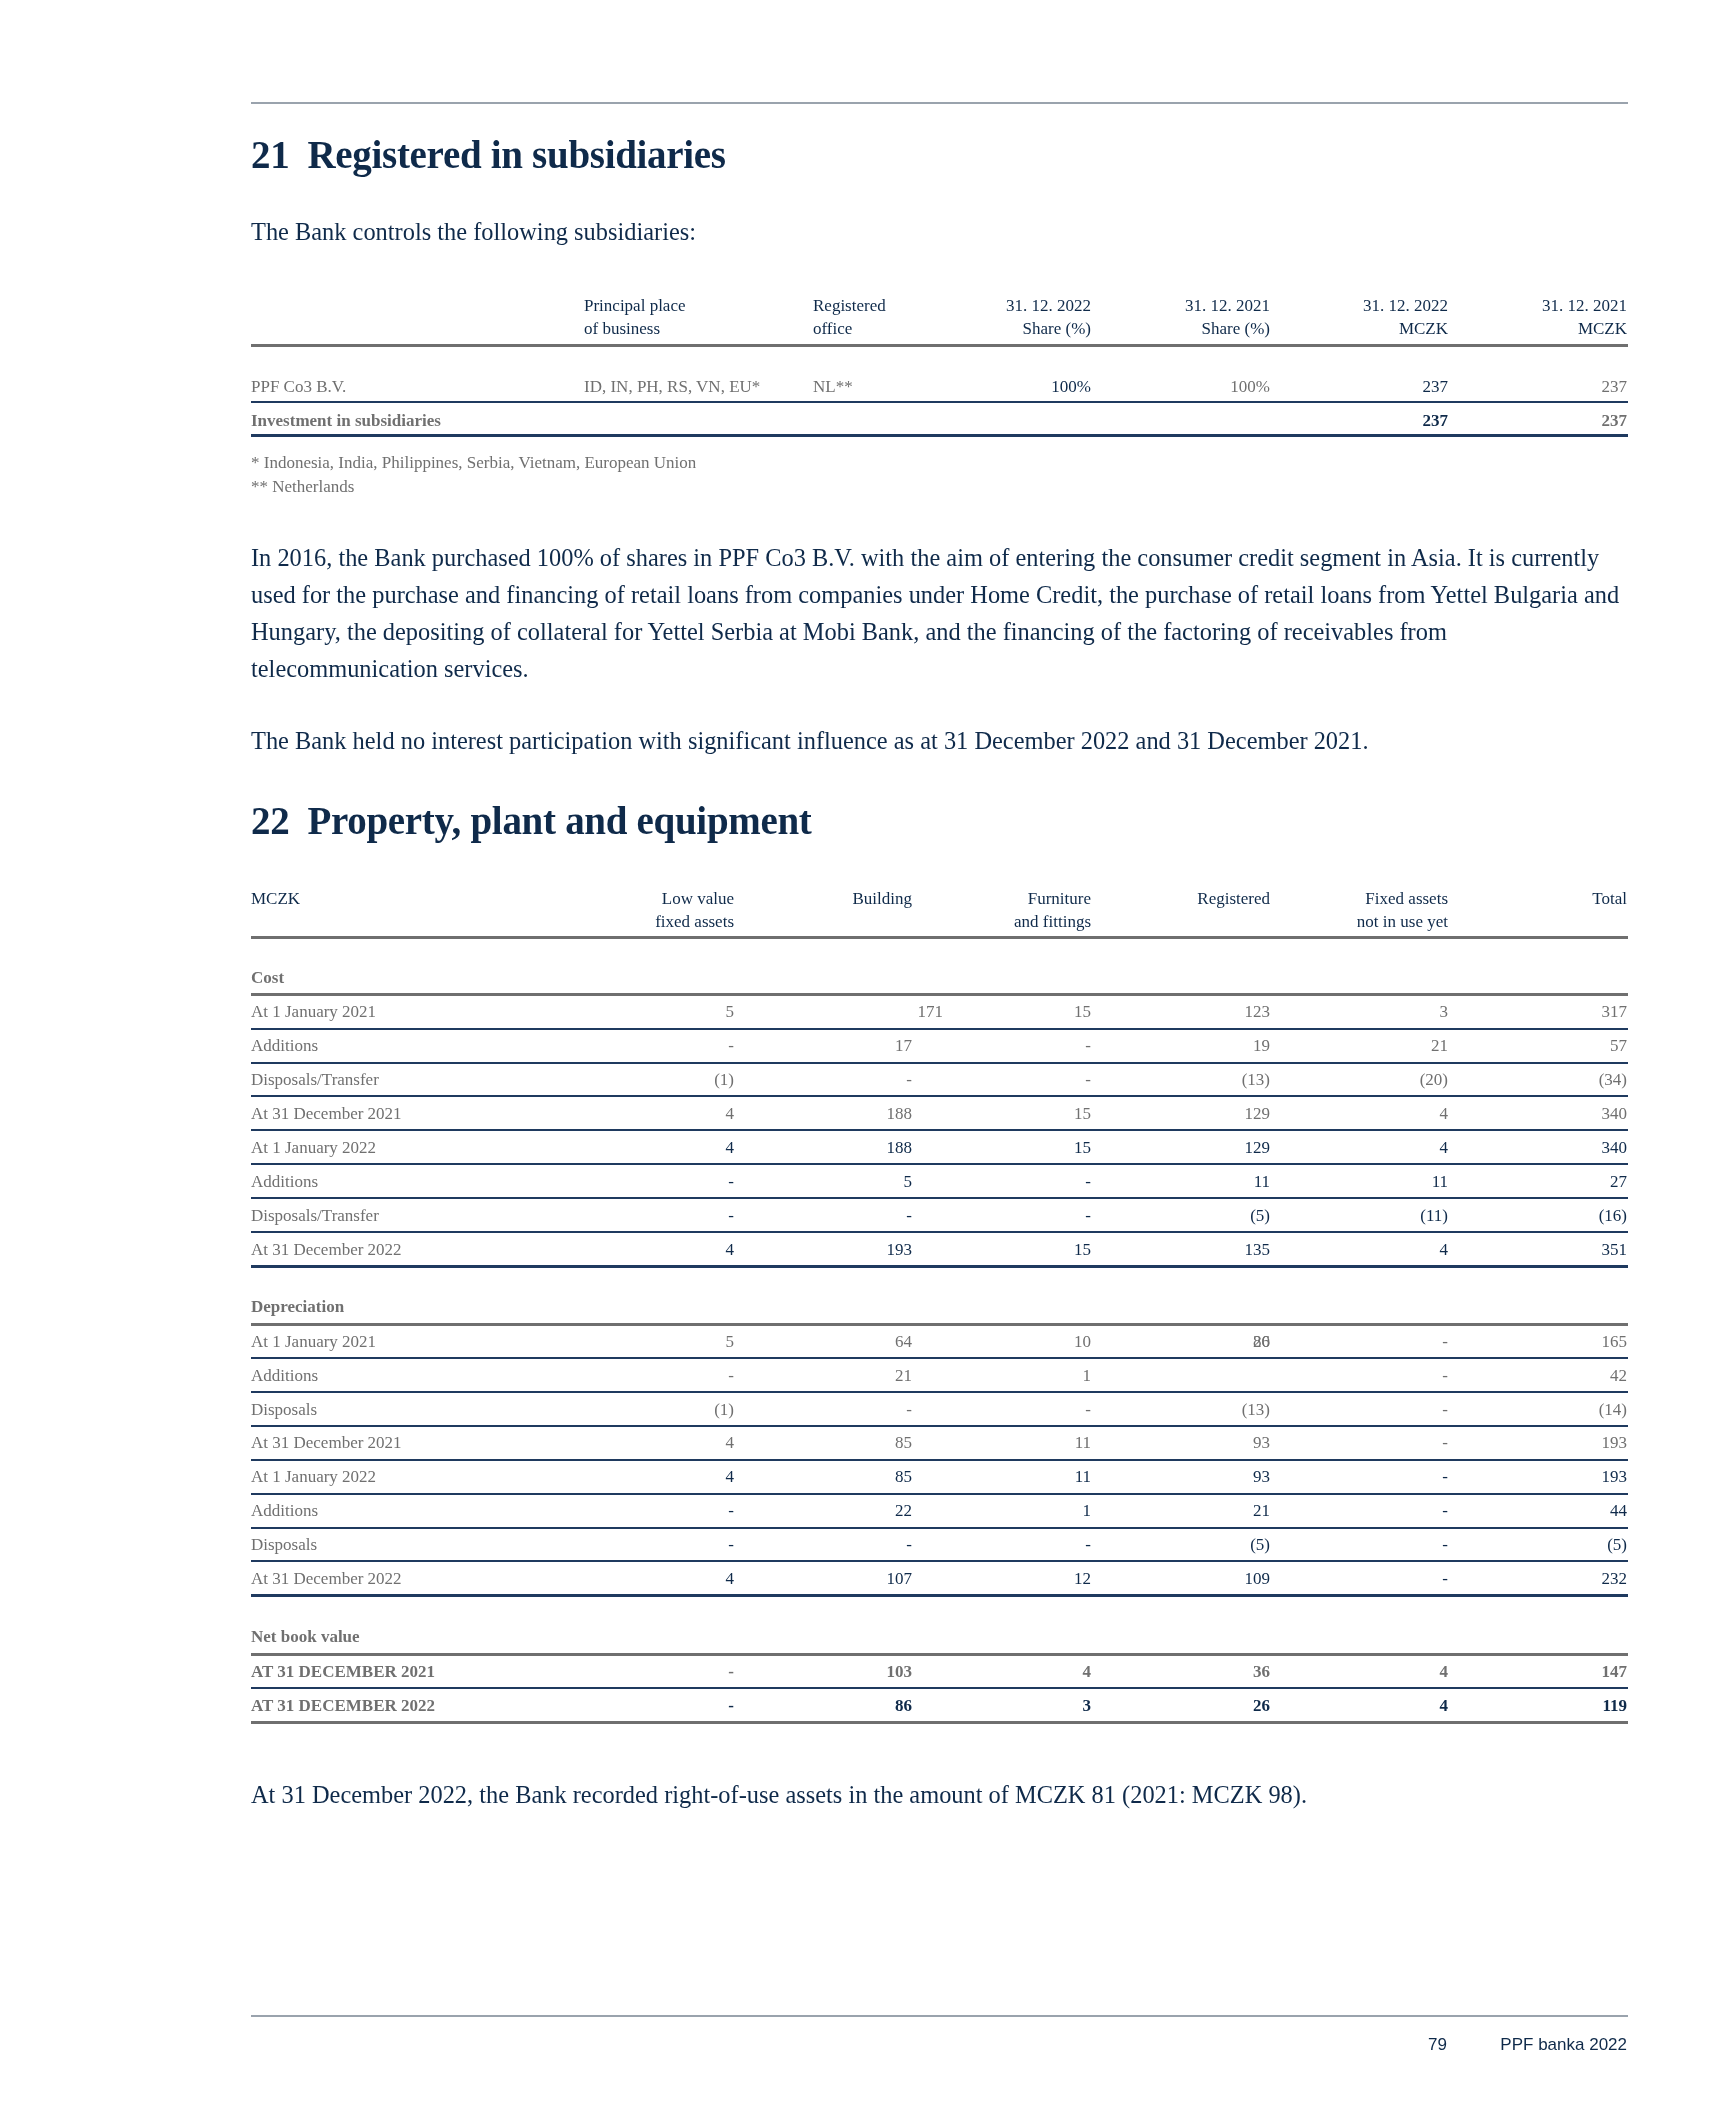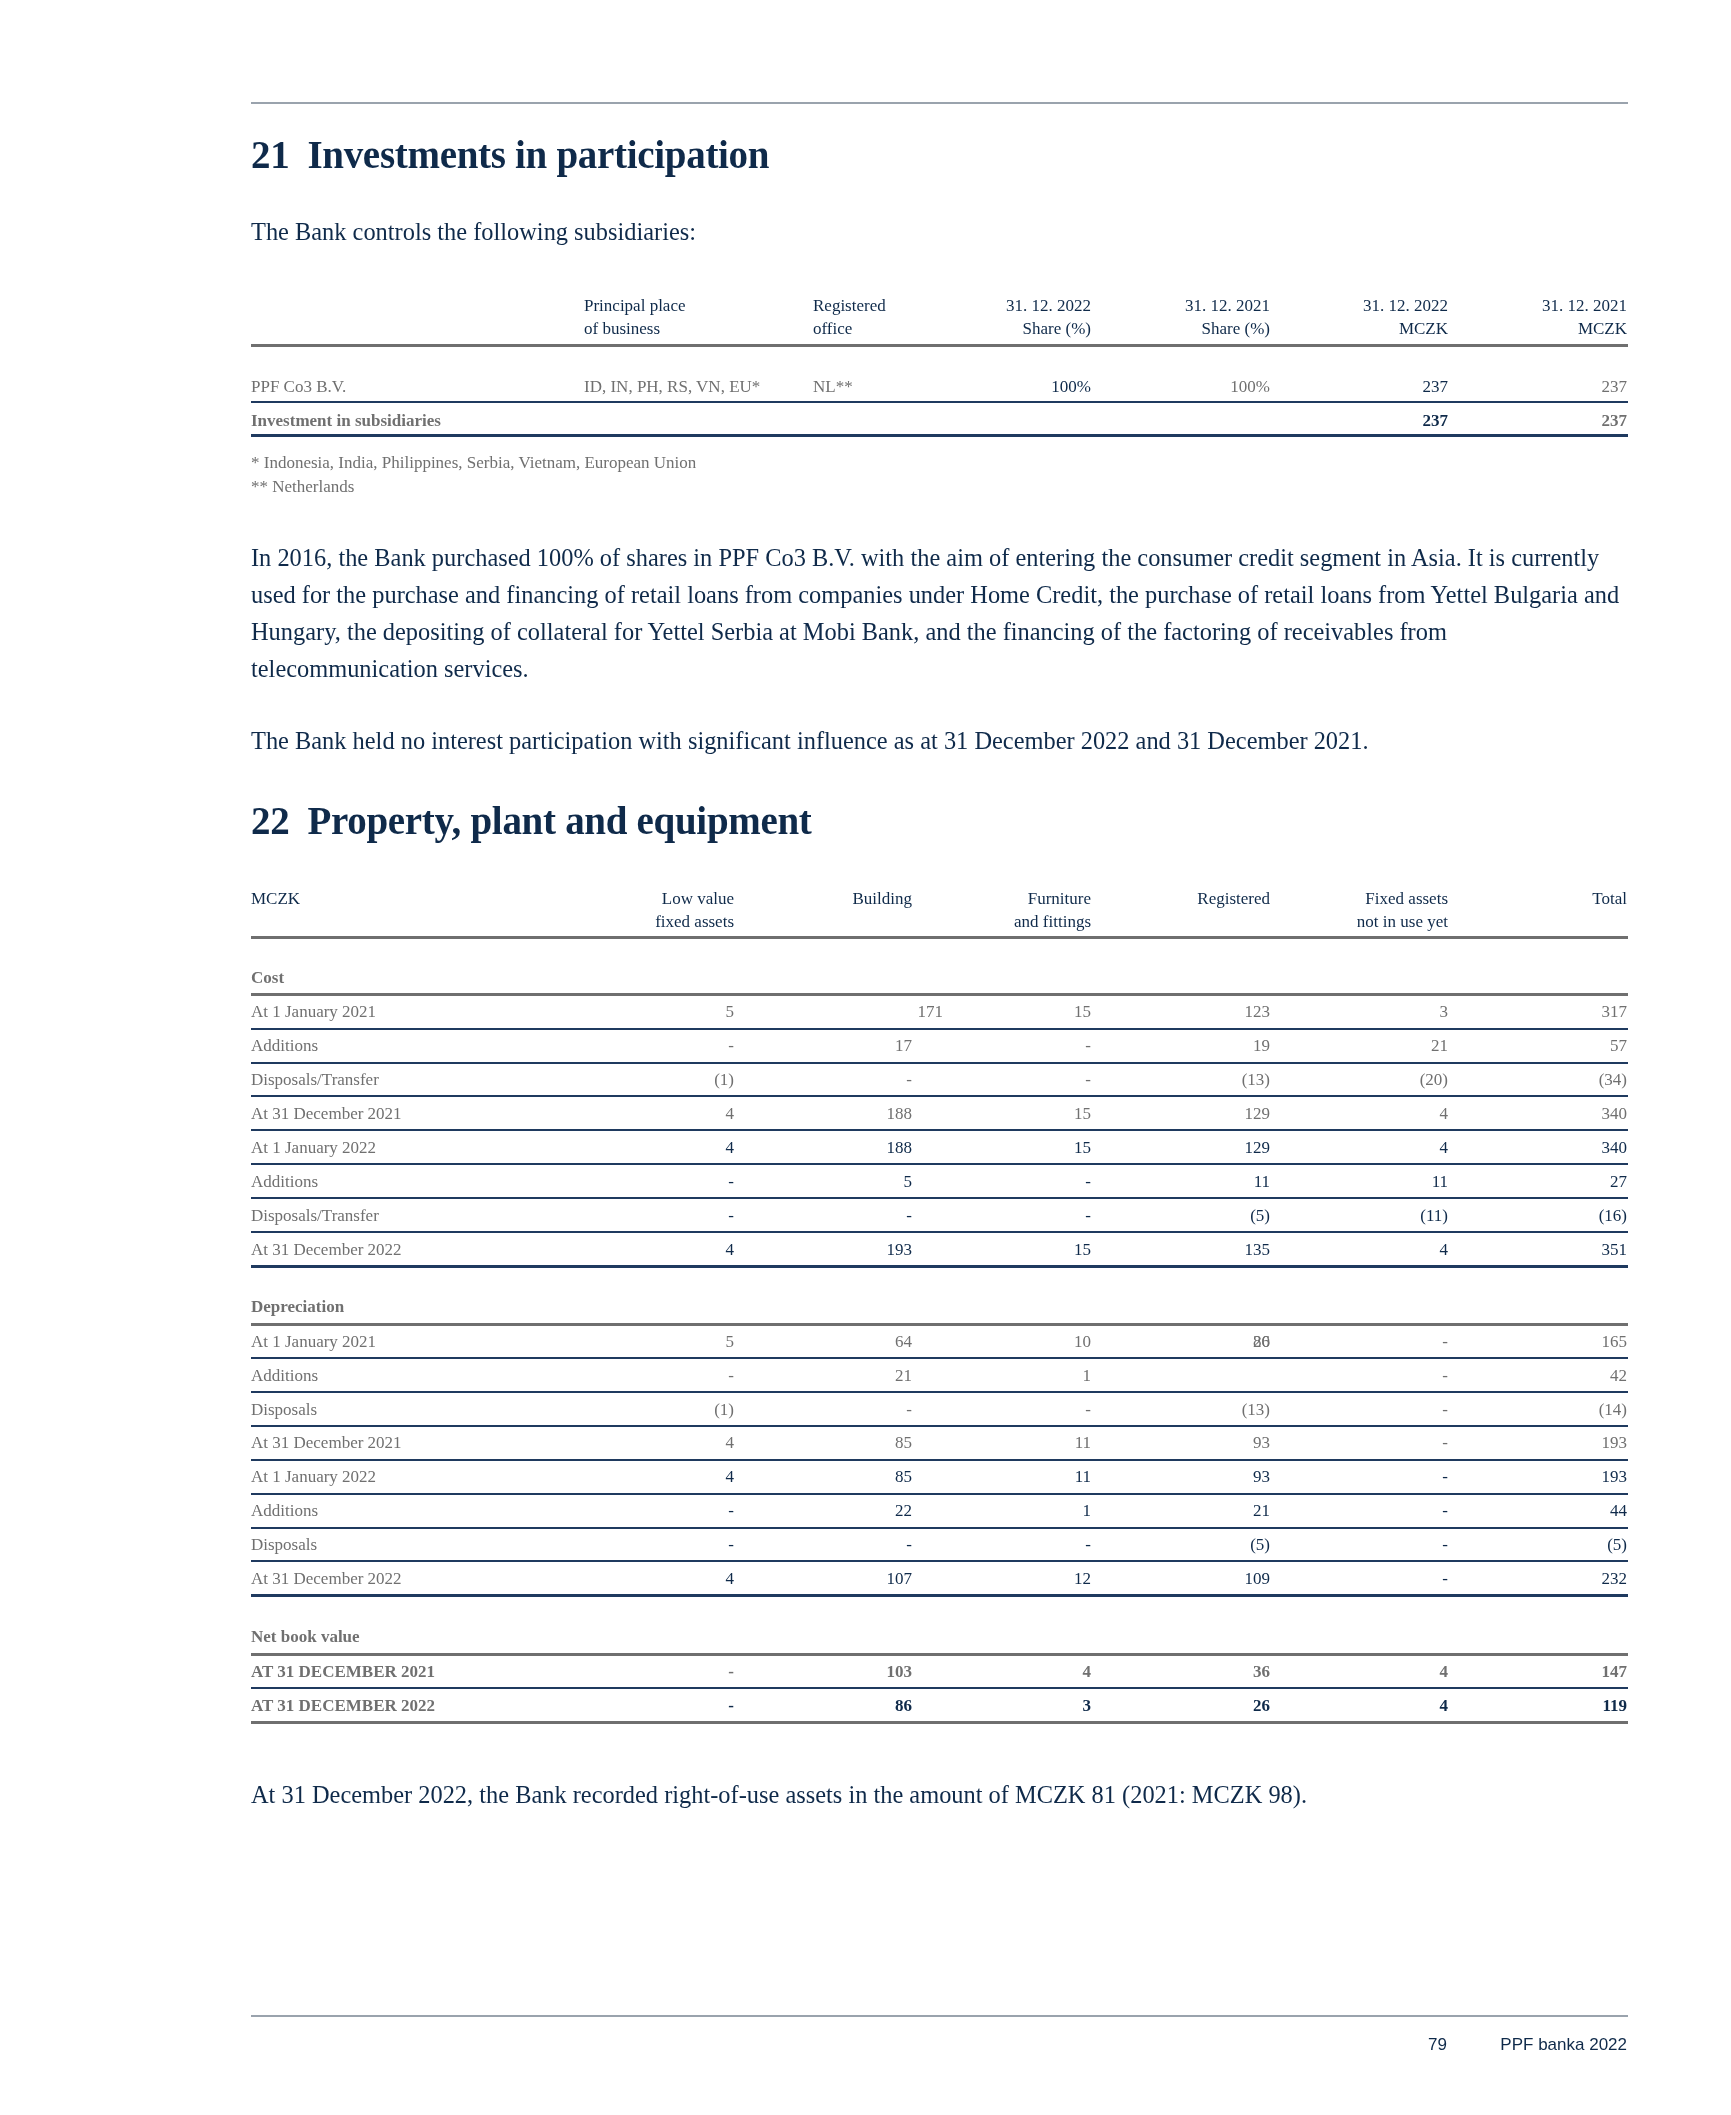--- a/index.html
+++ b/index.html
@@ -22,21 +22,21 @@
   .hl-grey { height: 2.7px; background: #6f6f6f; }
   .hl-navy { height: 1.8px; background: #1f3a5f; }
   .fn { position: absolute; left: 251px; font-size: 17px; line-height: 23.5px; color: #707070; white-space: nowrap; }
   .footer { position: absolute; top: 2035px; font-family: "Liberation Sans", "DejaVu Sans", sans-serif; font-size: 17px; color: #0f2a4a; white-space: nowrap; }
 </style>
 </head>
 <body>
 
 <div class="abs rule-top"></div>
 
-<h1 class="sec" style="top:132px;"><span class="num">21</span><span>Investments in participation</span></h1>
+<h1 class="sec" style="top:132px;"><span class="num">21</span><span>Registered in subsidiaries</span></h1>
 <div class="lead" style="top:218px;">The Bank controls the following subsidiaries:</div>
 
 <div>
   <div>
     <div class="th" style="left:584px; top:295px;">
         <div>Principal place</div>
         <div>of business</div>
       </div>
     <div class="th" style="left:813px; top:295px;">
         <div>Registered</div>

